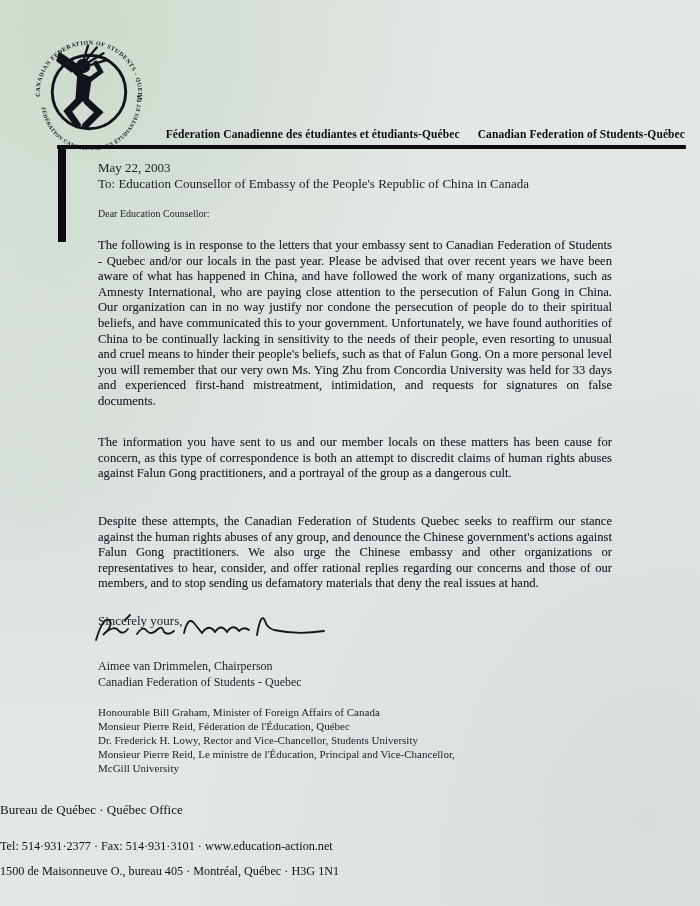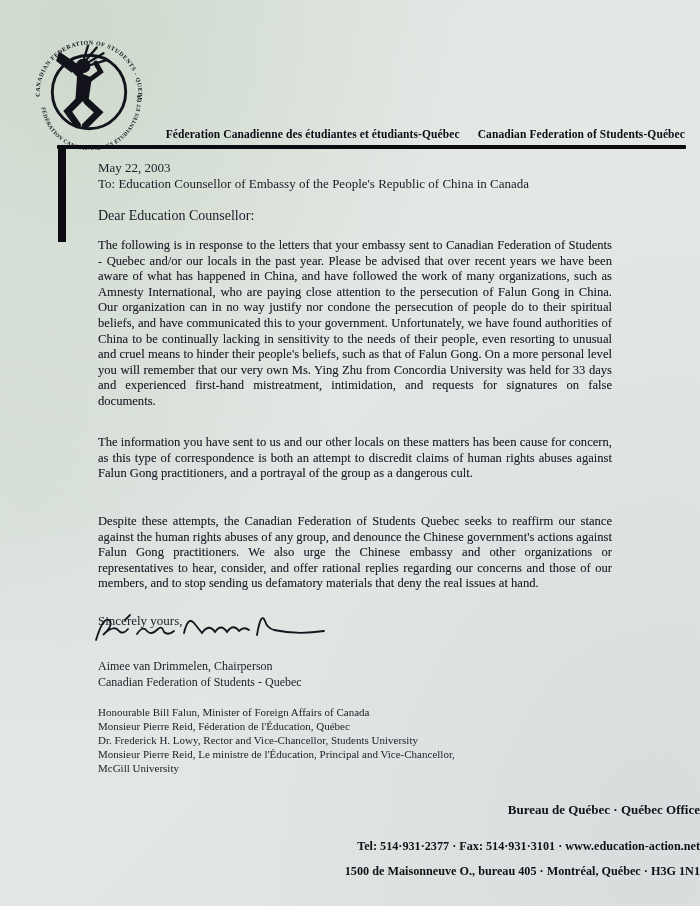--- a/index.html
+++ b/index.html
@@ -25,32 +25,32 @@
     position:absolute; top:145px; left:57px; right:14px; height:3.5px;
     background:#0c0c12; border-radius:1px;
   }
   .edge-bar {
     position:absolute; top:145px; left:58px; width:8px; height:97px;
     background:#0c0c12;
   }
   
   .abs { position:absolute; left:98px; width:514px;margin-top:12px; }
   .meta-line { font-size:13px; line-height:16px; }
-  .salutation { font-size:14px;font-family:Liberation Serif, serif; }
+  .salutation { font-size:10px;font-family:Liberation Serif, serif; }
   .para { font-size:12.6px; line-height:15.6px; text-align:justify;
           text-shadow:0 0 0.5px rgba(32,33,50,0.35); }
   .closing { font-size:13px; }
   .sig-svg { position:absolute; left:92px; top:608px; }
   .sig-name, .sig-org { font-size:12px; line-height:16px; }
   
   .cc-row { display:flex; font-size:11px; line-height:13.9px; }
   .cc-label { width:60px; flex:none; }
   
-  .footer { position:absolute; left:0; right:0; text-align:right;
-            font-weight:bold; color:#101018; }
+  .footer { position:absolute; left:0; right:0; text-align:left;
+            font-weight:normal; color:#101018; }
   .f1 { position:absolute; top:802px; left:0; right:0; font-size:13px; }
   .f2 { position:absolute; top:820px; left:0; right:0; font-size:12.2px;margin-top:44px; }
   .f3 { position:absolute; top:839px; left:0; right:0; font-size:12.2px; }
   .logo text { font-family:"Liberation Serif", serif; font-weight:bold; fill:#14141c; }
 </style>
 </head>
 <body>
 
 <div class="page">
 
@@ -98,42 +98,42 @@
 
   <div class="abs" style="top:148px">
     <div class="meta-line">May 22, 2003</div>
     <div class="meta-line">To: Education Counsellor of Embassy of the People's Republic of China in Canada</div>
   </div>
 
   <div class="abs salutation" style="top:196px">Dear Education Counsellor:</div>
 
   <div class="abs para" style="top:226px">The following is in response to the letters that your embassy sent to Canadian Federation of Students - Quebec and/or our locals in the past year. Please be advised that over recent years we have been aware of what has happened in China, and have followed the work of many organizations, such as Amnesty International, who are paying close attention to the persecution of Falun Gong in China.  Our organization can in no way justify nor condone the persecution of people do to their spiritual beliefs, and have communicated this to your government. Unfortunately, we have found authorities of China to be continually lacking in sensitivity to the needs of their people, even resorting to unusual and cruel means to hinder their people's beliefs, such as that of Falun Gong. On a more personal level you will remember that our very own Ms. Ying Zhu from Concordia University was held for 33 days and experienced first-hand mistreatment, intimidation, and requests for signatures on false documents.</div>
 
-  <div class="abs para" style="top:423px">The information you have sent to us and our other locals on these matters has been cause for concern, as this type of correspondence is both an attempt to discredit claims of human rights abuses against Falun Gong practitioners, and a portrayal of the group as a dangerous cult.</div>
+  <div class="abs para" style="top:423px">The information you have sent to us and our member locals on these matters has been cause for concern, as this type of correspondence is both an attempt to discredit claims of human rights abuses against Falun Gong practitioners, and a portrayal of the group as a dangerous cult.</div>
 
   <div class="abs para" style="top:502px">Despite these attempts, the Canadian Federation of Students Quebec seeks to reaffirm our stance against the human rights abuses of any group, and denounce the Chinese government's actions against Falun Gong practitioners.  We also urge the Chinese embassy and other organizations or representatives to hear, consider, and offer rational replies regarding our concerns and those of our members, and to stop sending us defamatory materials that deny the real issues at hand.</div>
 
   <div class="abs closing" style="top:601px">Sincerely yours,</div>
 
   <svg class="sig-svg" width="250" height="40" viewBox="0 0 250 40">
     <g fill="none" stroke="#15151f" stroke-width="1.8" stroke-linecap="round">
       <path d="M4,32 Q12,6 18,13 Q21,18 11,27 Q22,16 27,23 Q31,27 36,21"></path>
       <path d="M33,12 L38,7"></path>
       <path d="M45,26 Q51,17 55,23 Q59,28 66,21 Q70,17 72,24 Q76,28 82,23"></path>
       <path d="M92,25 Q96,8 102,15 Q106,20 110,25 Q117,15 123,24 Q129,15 135,24 Q141,15 147,23 Q152,18 157,22"></path>
       <path d="M165,27 Q169,3 173,13 Q175,20 182,22 Q205,27 232,23"></path>
     </g>
   </svg>
 
   <div class="abs sig-name" style="top:646px">Aimee van Drimmelen, Chairperson</div>
   <div class="abs sig-org" style="top:662px">Canadian Federation of Students - Quebec</div>
 
   <div class="abs cc-row" style="top:694px">
     <div>
-      <div>Honourable Bill Falun, Minister of Foreign Affairs of Canada</div>
+      <div>Honourable Bill Graham, Minister of Foreign Affairs of Canada</div>
       <div>Monsieur Pierre Reid, Féderation de l'Éducation, Québec</div>
       <div>Dr. Frederick H. Lowy, Rector and Vice-Chancellor, Students University</div>
       <div>Monsieur Pierre Reid, Le ministre de l'Éducation, Principal and Vice-Chancellor,</div>
       <div>McGill University</div>
     </div>
   </div>
 
   <div class="footer f1">Bureau de Québec · Québec Office</div>
   <div class="footer f2">1500 de Maisonneuve O., bureau 405 · Montréal, Québec · H3G 1N1</div>
   <div class="footer f3">Tel: 514·931·2377 · Fax: 514·931·3101 · www.education-action.net</div>

